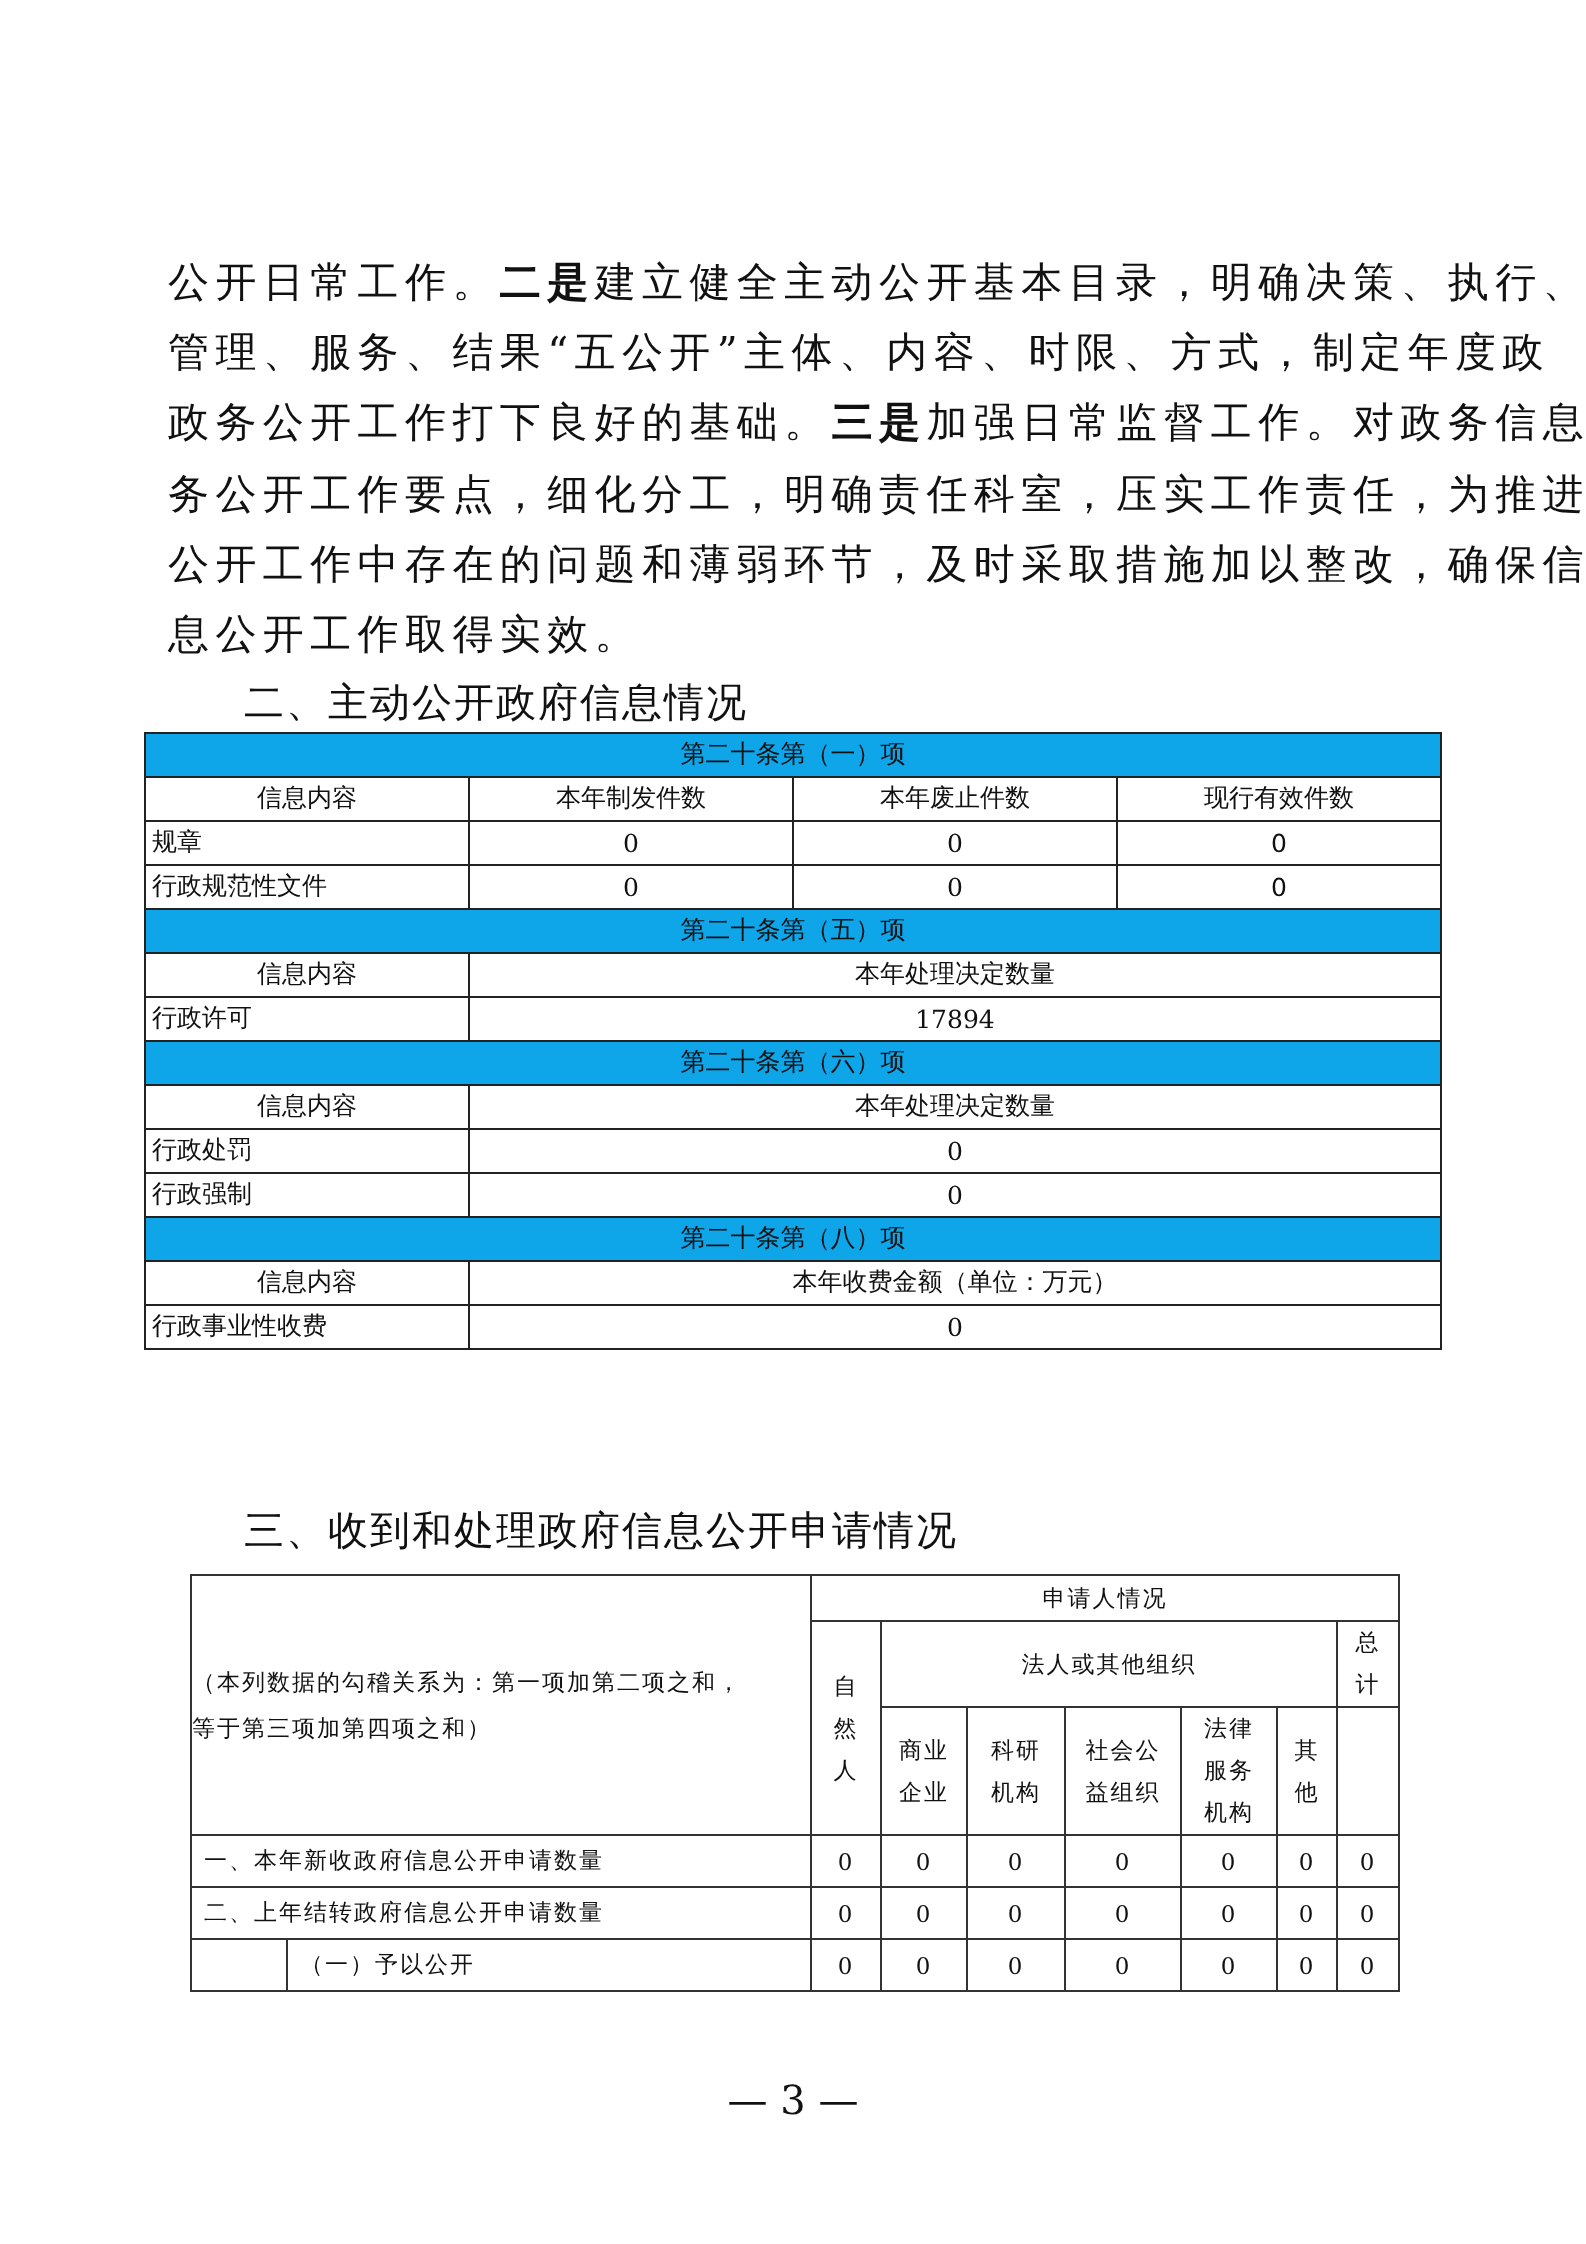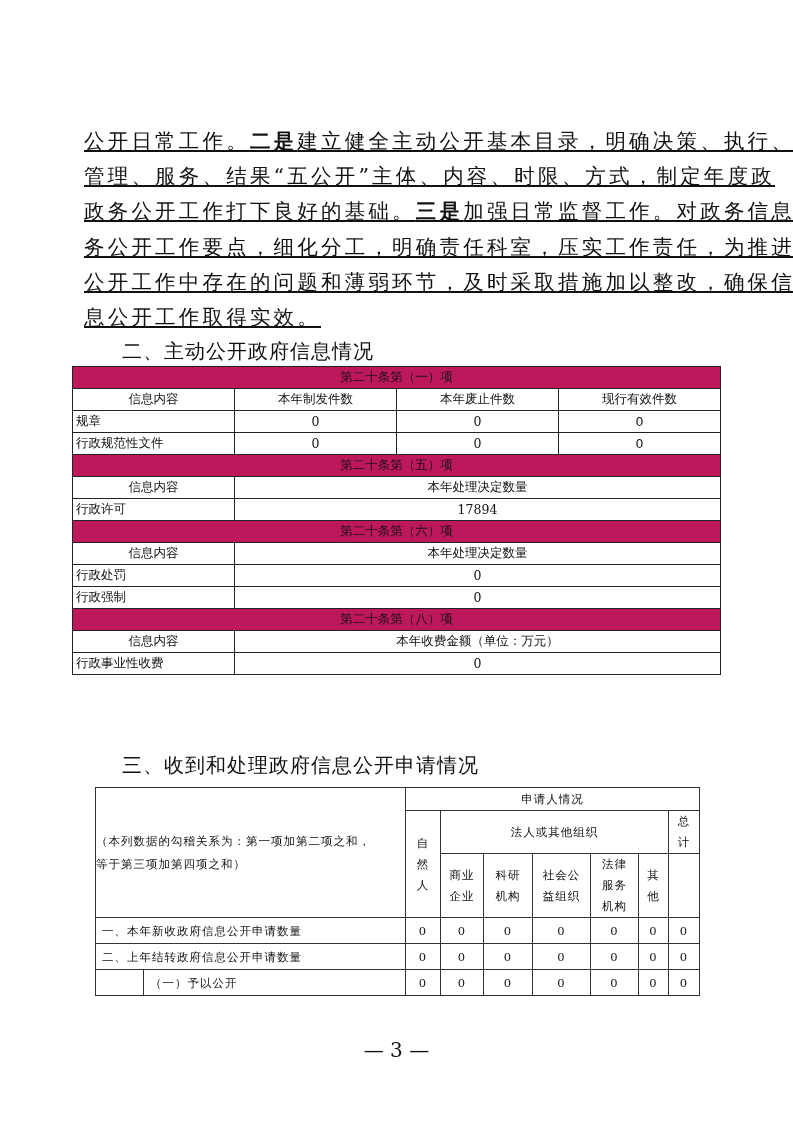--- a/index.html
+++ b/index.html
@@ -1,29 +1,29 @@
 <!DOCTYPE html>
 <html><head>
 <meta charset="utf-8">
 <style>
   html, body { margin: 0; padding: 0; background: #ffffff; }
   body { width: 793px; height: 1122px; position: relative; overflow: hidden;
          font-family: "DejaVu Serif", "Liberation Serif", serif; color: #111; }
   .para { position: absolute; left: 84px; top: 124px; width: 630px;
           font-size: 20.5px; line-height: 35.2px; letter-spacing: 3.2px;
-          text-align: justify; text-decoration: underline; }
+          text-align: justify; }
   .para .line { display: block; white-space: nowrap; height: 35.2px; }
   .para b { font-family: "DejaVu Sans", "Liberation Sans", sans-serif; font-weight: bold; }
   .h2 { position: absolute; font-family: "DejaVu Sans", "Liberation Sans", sans-serif;
         font-size: 20px; letter-spacing: 1px; }
   table { border-collapse: collapse; position: absolute; table-layout: fixed; }
   .t1 { left: 72px; top: 366px; width: 648px; font-size: 12.5px; }
   .t1 td { border: 1.6px solid #222; height: 21px; padding: 0 3px; text-align: center; }
   .t1 td.left { text-align: left; }
-  .t1 td.band { background: #be185d; margin-left: 29px; }
+  .t1 td.band { background: #0ea5e9; margin-left: 29px; }
   .t1 td.sans { font-family: "DejaVu Sans", "Liberation Sans", sans-serif; }
   .t2 { left: 95px; top: 787px; width: 604px; font-size: 11.5px; letter-spacing: 1px; }
   .t2 td { border: 1.2px solid #333; padding: 0 2px; text-align: center; line-height: 20px; }
   .t2 td.left { text-align: left; padding-left: 6px; font-family: Liberation Serif, serif; }
   .t2 td.note { text-align: left; padding-left: 0; line-height: 23px; }
   .t2 td.vert { line-height: 21px; }
   .t2 tr.data td { height: 25px; }
   .pageno { position: absolute; left: 0; width: 793px; top: 1038px; text-align: center;
             font-size: 20px; }
 </style>

